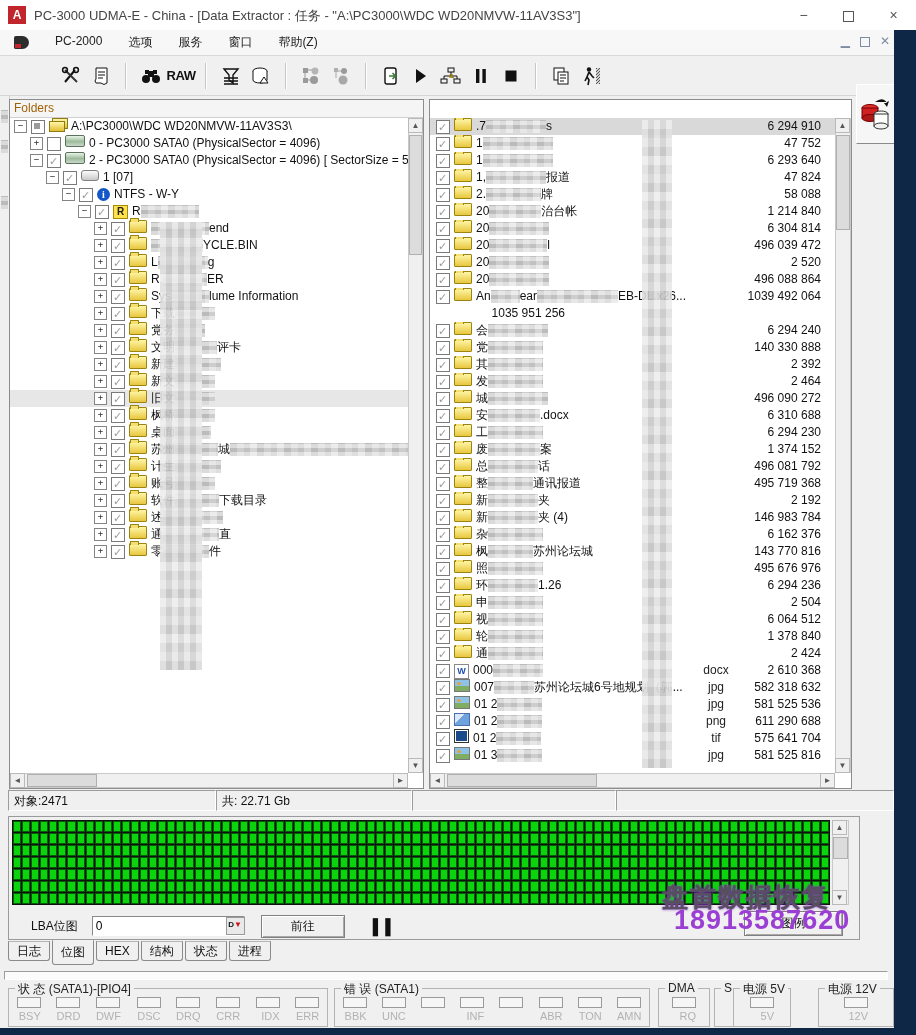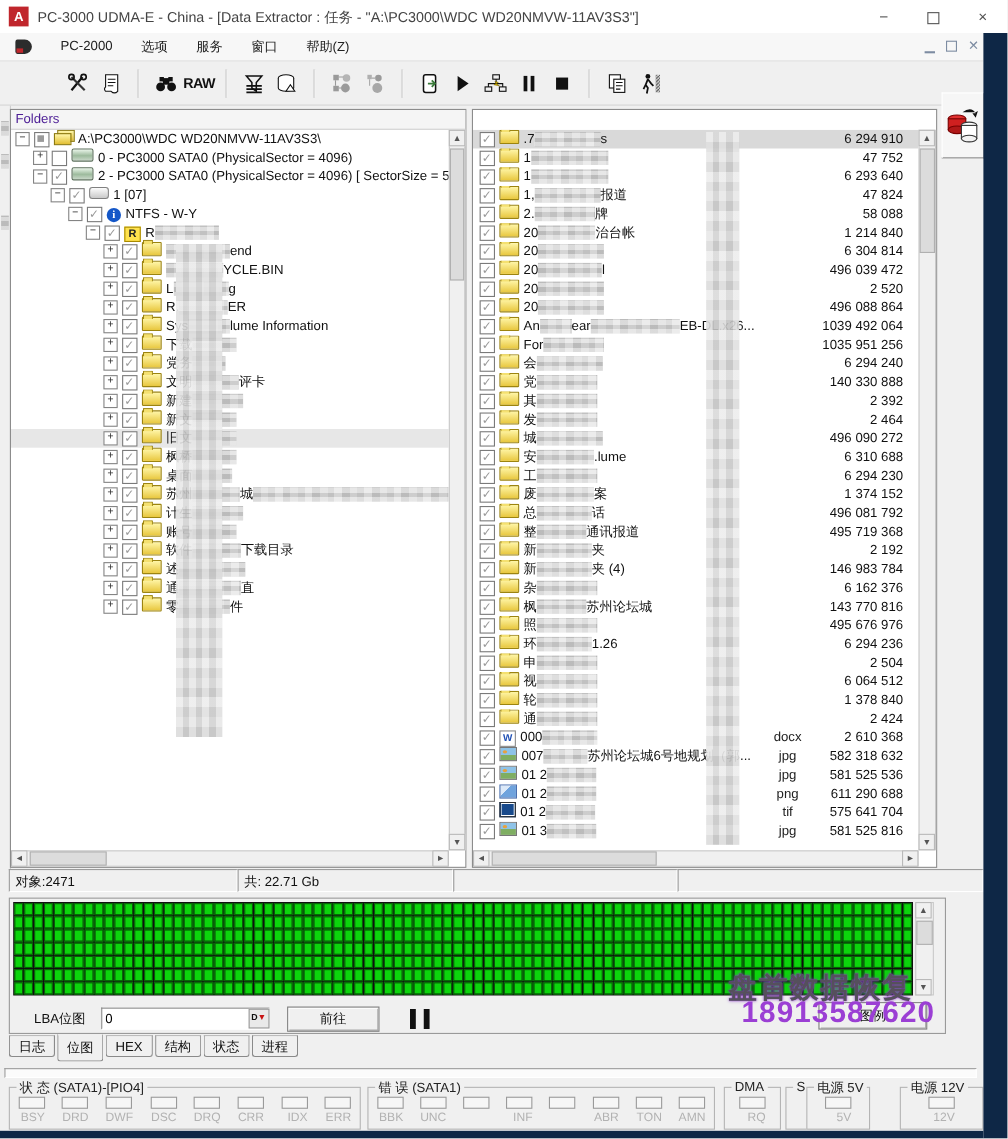--- a/index.html
+++ b/index.html
@@ -23,21 +23,21 @@
   .toolbar{left:0;top:56px;width:894px;height:40px;background:#f0f0f0;border-bottom:1px solid #d5d5d5;
            display:flex;align-items:center;padding-left:56px;box-sizing:border-box;}
   .tbtn{width:30px;height:28px;display:flex;align-items:center;justify-content:center;}
   .tsep{width:1px;height:26px;background:#c6c6c6;border-right:1px solid #fff;margin:0 9px;}
   .rawtxt{font-weight:bold;font-size:13px;color:#111;letter-spacing:-0.5px;}
   
   .leftstrip{left:0;top:96px;width:9px;height:694px;border-right:1px solid #cfcfcf;}
   .sideglyph{left:1px;width:7px;height:10px;}
   .panel{background:#fff;border:1px solid #8c8c8c;box-sizing:border-box;}
   .folders{left:9px;top:99px;width:415px;height:690px;}
-  .phead{height:17px;line-height:17px;padding-left:4px;background:#f5f5f5;border-bottom:1px solid #d0d0d0;color:#4c1d95;}
+  .phead{height:17px;line-height:17px;padding-left:4px;background:#f5f5f5;border-bottom:1px solid #d0d0d0;color:#a16207;}
   .treebody{position:absolute;left:0;top:18px;right:15px;bottom:15px;overflow:hidden;}
   .trow{height:17px;line-height:17px;white-space:nowrap;display:flex;align-items:center;}
   .trow.hl{background:#e7e7e7;}
   .expnd{display:inline-block;width:11px;height:11px;border:1px solid #848484;background:#fff;color:#333;
          font-size:9px;line-height:9px;text-align:center;margin-right:4px;flex:none;font-family:"DejaVu Sans Mono",monospace;}
   .cb{display:inline-block;width:12px;height:12px;border:1px solid #7a7a7a;background:#fff;margin-right:4px;
       position:relative;flex:none;}
   .cb.checked:after{content:"\2713";position:absolute;left:1px;top:-2px;color:#9a9a9a;font-size:11px;font-weight:bold;}
   .cb.partial:after{content:"";position:absolute;left:2px;top:2px;width:6px;height:6px;background:#9a9a9a;}
   .ticn{flex:none;margin-right:4px;}
@@ -592,26 +592,20 @@
           <span>An</span>
           <span class="mosaic" style="width: 40px;"></span>
           <span>ear</span>
           <span class="mosaic" style="width: 112px;"></span>
           <span>EB-DL.x26...</span>
         </span>
         <span class="lc-ext"></span>
         <span class="lc-start">1039 492 064</span>
       </div>
       <div class="lrow">
-        <span class="lc-name">
-          <span class="cb checked" style="margin-left: 4px;"></span>
-          <span class="ticn"><span class="folder-ic"></span></span>
-          <span>For</span>
-          <span class="mosaic" style="width: 55px;"></span>
-        </span>
         <span class="lc-ext"></span>
         <span class="lc-start">1035 951 256</span>
       </div>
       <div class="lrow">
         <span class="lc-name">
           <span class="cb checked" style="margin-left: 4px;"></span>
           <span class="ticn"><span class="folder-ic"></span></span>
           <span>会</span>
           <span class="mosaic" style="width: 60px;"></span>
         </span>
@@ -657,21 +651,21 @@
         </span>
         <span class="lc-ext"></span>
         <span class="lc-start">496 090 272</span>
       </div>
       <div class="lrow">
         <span class="lc-name">
           <span class="cb checked" style="margin-left: 4px;"></span>
           <span class="ticn"><span class="folder-ic"></span></span>
           <span>安</span>
           <span class="mosaic" style="width: 52px;"></span>
-          <span>.lume</span>
+          <span>.docx</span>
         </span>
         <span class="lc-ext"></span>
         <span class="lc-start">6 310 688</span>
       </div>
       <div class="lrow">
         <span class="lc-name">
           <span class="cb checked" style="margin-left: 4px;"></span>
           <span class="ticn"><span class="folder-ic"></span></span>
           <span>工</span>
           <span class="mosaic" style="width: 55px;"></span>

